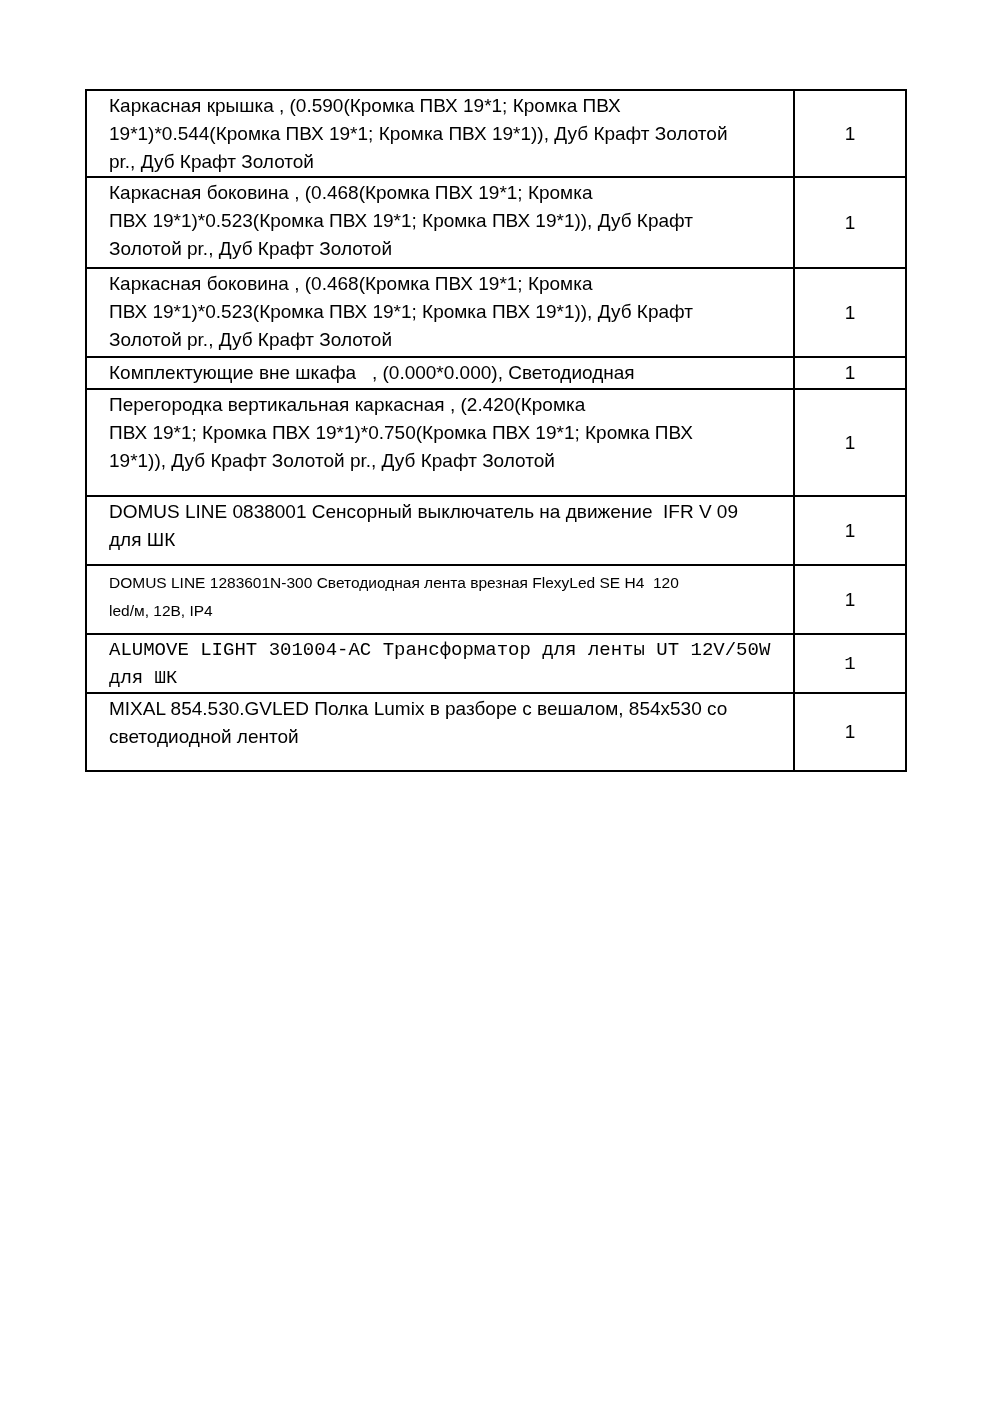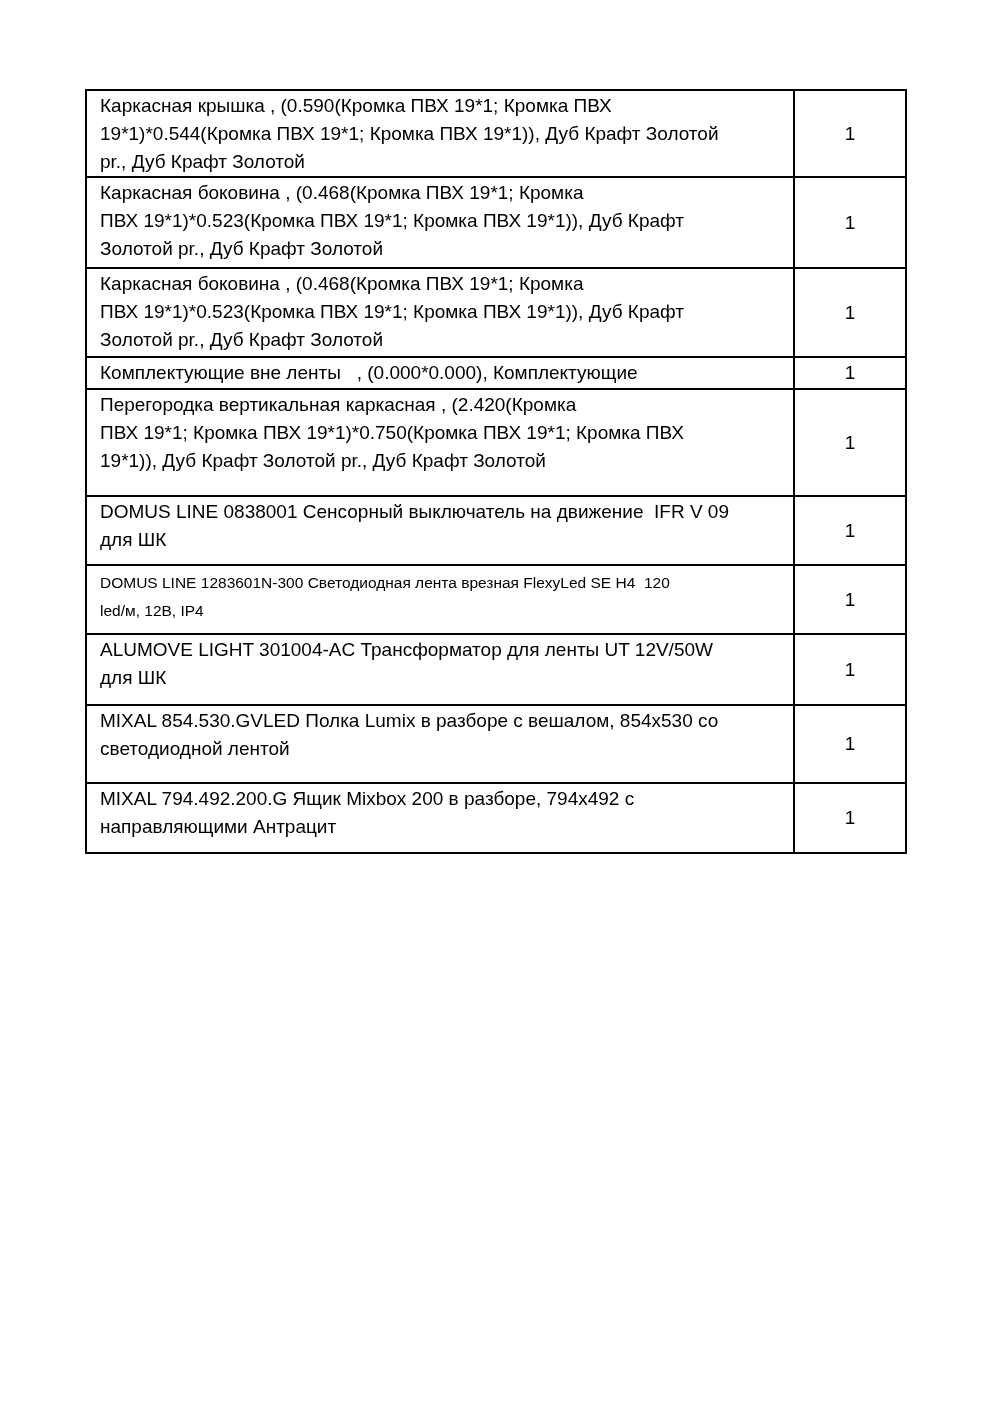--- a/index.html
+++ b/index.html
@@ -25,21 +25,21 @@
     width: 820px;
   }
   table.items col.c-desc { width: 708px; }
   table.items col.c-qty  { width: 112px; }
   table.items td {
     border: 2px solid #000000;
     overflow: hidden;
   }
   td.desc {
     vertical-align: top;
-    padding: 1px 6px 0 13px;
+    padding: 1px 6px 0 22px;
     font-size: 19px;
     line-height: 28px;
     white-space: pre-wrap;
     word-wrap: break-word;
   }
   tr.small td.desc {
     font-size: 15.5px;
     line-height: 28px;
     padding-top: 3px;
   }
@@ -50,21 +50,21 @@
     line-height: 22px;
   }
   
   tr.r1  { height: 85px; }
   tr.r2  { height: 91px; }
   tr.r3  { height: 89px; }
   tr.r4  { height: 32px; }
   tr.r5  { height: 107px; }
   tr.r6  { height: 69px; }
   tr.r7  { height: 69px; }
-  tr.r8  { height: 71px; }
+  tr.r8  { height: 59px; font-family: Liberation Mono, monospace; }
   tr.r9  { height: 78px; }
   tr.r10 { height: 70px; }
 </style>
 </head>
 <body>
 
 <div class="page">
   <table class="items">
     <colgroup>
       <col class="c-desc">
@@ -83,21 +83,21 @@
 Золотой pr., Дуб Крафт Золотой</td>
         <td class="qty">1</td>
       </tr>
       <tr class="r3">
         <td class="desc">Каркасная боковина , (0.468(Кромка ПВХ 19*1; Кромка
 ПВХ 19*1)*0.523(Кромка ПВХ 19*1; Кромка ПВХ 19*1)), Дуб Крафт
 Золотой pr., Дуб Крафт Золотой</td>
         <td class="qty">1</td>
       </tr>
       <tr class="r4">
-        <td class="desc">Комплектующие вне ленты   , (0.000*0.000), Комплектующие</td>
+        <td class="desc">Комплектующие вне шкафа   , (0.000*0.000), Светодиодная</td>
         <td class="qty">1</td>
       </tr>
       <tr class="r5">
         <td class="desc">Перегородка вертикальная каркасная , (2.420(Кромка
 ПВХ 19*1; Кромка ПВХ 19*1)*0.750(Кромка ПВХ 19*1; Кромка ПВХ
 19*1)), Дуб Крафт Золотой pr., Дуб Крафт Золотой</td>
         <td class="qty">1</td>
       </tr>
       <tr class="r6">
         <td class="desc">DOMUS LINE 0838001 Сенсорный выключатель на движение  IFR V 09
@@ -112,20 +112,15 @@
       <tr class="r8">
         <td class="desc">ALUMOVE LIGHT 301004-AC Трансформатор для ленты UT 12V/50W
 для ШК</td>
         <td class="qty">1</td>
       </tr>
       <tr class="r9">
         <td class="desc">MIXAL 854.530.GVLED Полка Lumix в разборе с вешалом, 854x530 со
 светодиодной лентой</td>
         <td class="qty">1</td>
       </tr>
-      <tr class="r10">
-        <td class="desc">MIXAL 794.492.200.G Ящик Mixbox 200 в разборе, 794x492 с
-направляющими Антрацит</td>
-        <td class="qty">1</td>
-      </tr>
     </tbody>
   </table>
 </div>
 
 </body></html>

